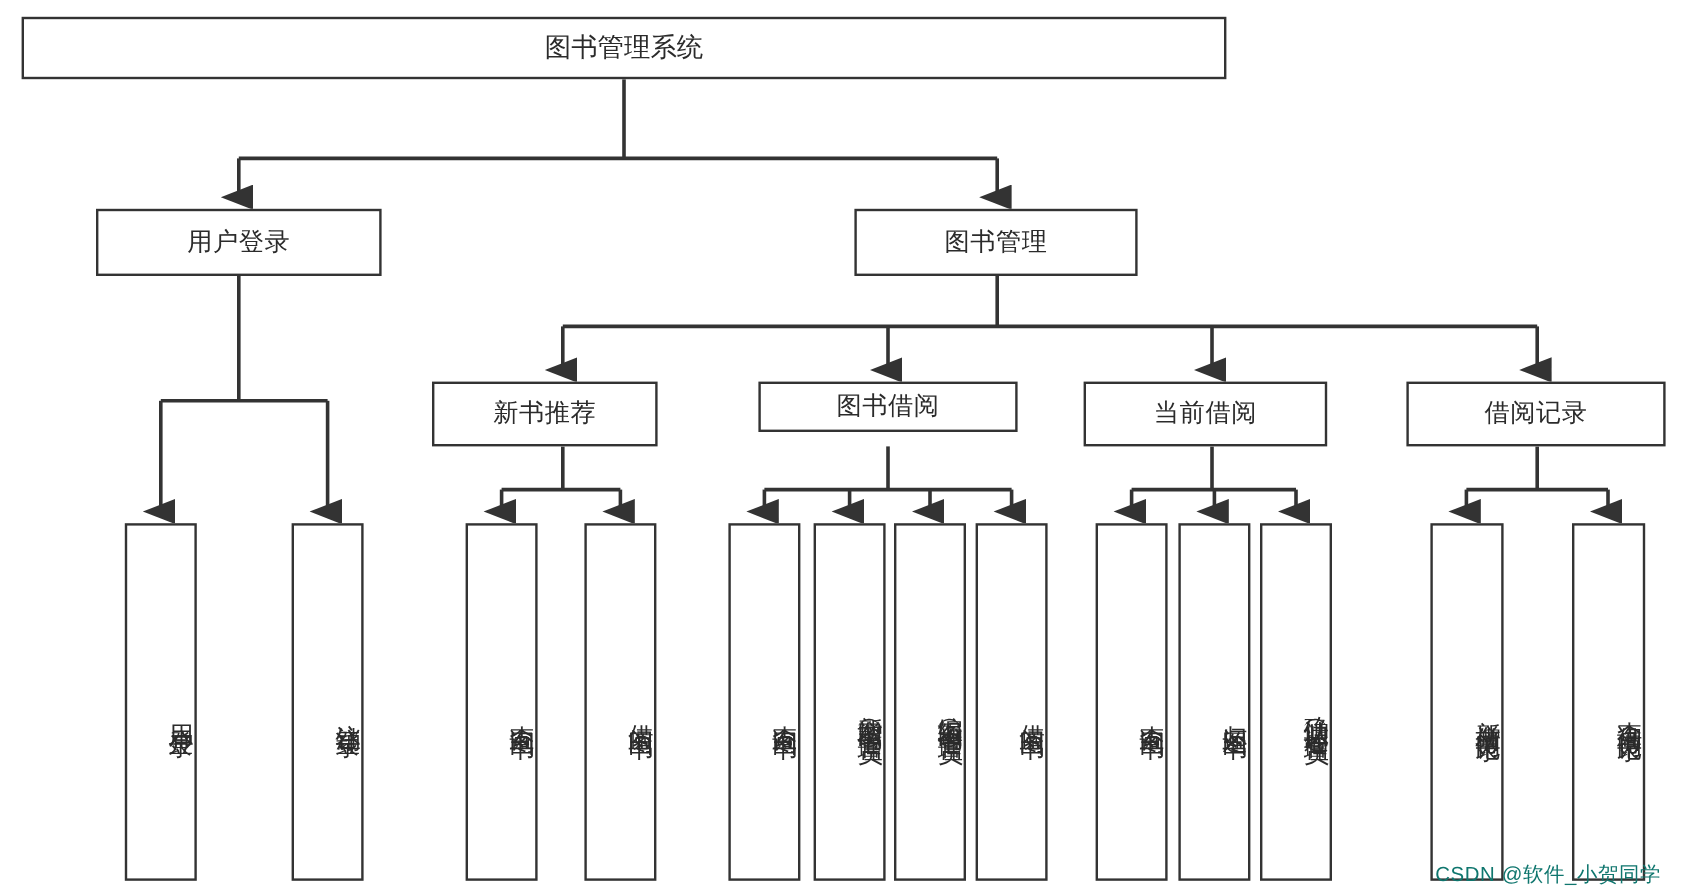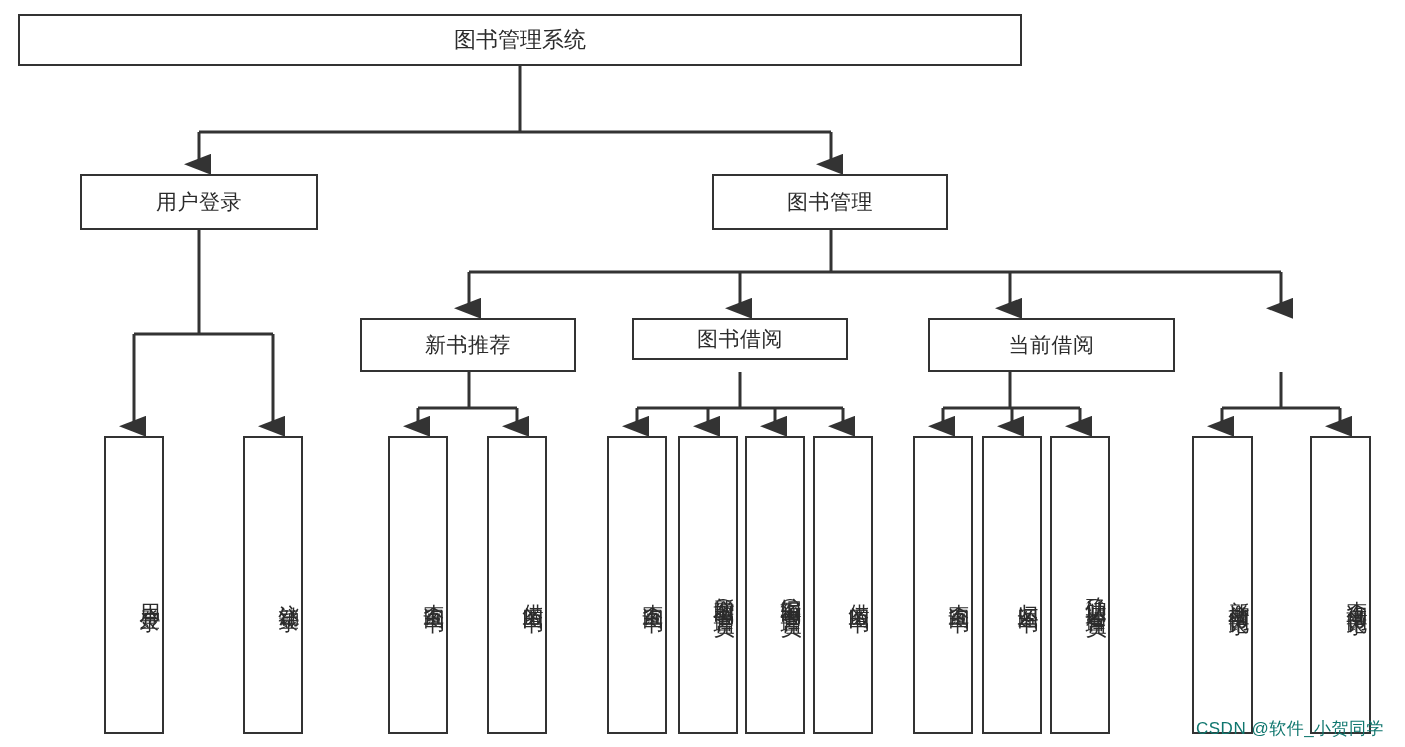--- a/index.html
+++ b/index.html
@@ -120,23 +120,24 @@
       <path d="M1222,408 L1222,426" marker-end="url(#arrow)"></path>
       <path d="M1340,408 L1340,426" marker-end="url(#arrow)"></path>
     </g>
   </svg>
 
   <div class="node root" style="left: 18px; top: 14px; width: 1004px; height: 52px;">图书管理系统</div>
 
   <div class="node h" style="left: 80px; top: 174px; width: 238px; height: 56px;">用户登录</div>
   <div class="node h" style="left: 712px; top: 174px; width: 236px; height: 56px; text-align: right;">图书管理</div>
 
-  <div class="node h" style="left: 360px; top: 318px; width: 216px; height: 54px;">新书推荐</div>
+  <div class="node h" style="left: 360px; top: 318px; width: 188px; height: 54px;">新书推荐</div>
   <div class="node h" style="left: 632px; top: 318px; width: 216px; height: 42px;">图书借阅</div>
-  <div class="node h" style="left: 903px; top: 318px; width: 247px; height: 54px; margin-left: 25px;">当前借阅</div>
+  <div class="node h" style="left: 903px; top: 318px; width: 203px; height: 54px;">当前借阅</div>
+  <div class="node h" style="left: 1172px; top: 318px; width: 216px; height: 54px;">借阅记录</div>
 
   <div class="node v" style="left: 104px; top: 436px; width: 60px; height: 298px;">
       <span class="vtext">用户登录</span>
     </div>
   <div class="node v" style="left: 243px; top: 436px; width: 60px; height: 298px;">
       <span class="vtext">注销登录</span>
     </div>
   <div class="node v" style="left: 388px; top: 436px; width: 60px; height: 298px;">
       <span class="vtext">查询图书</span>
     </div>

